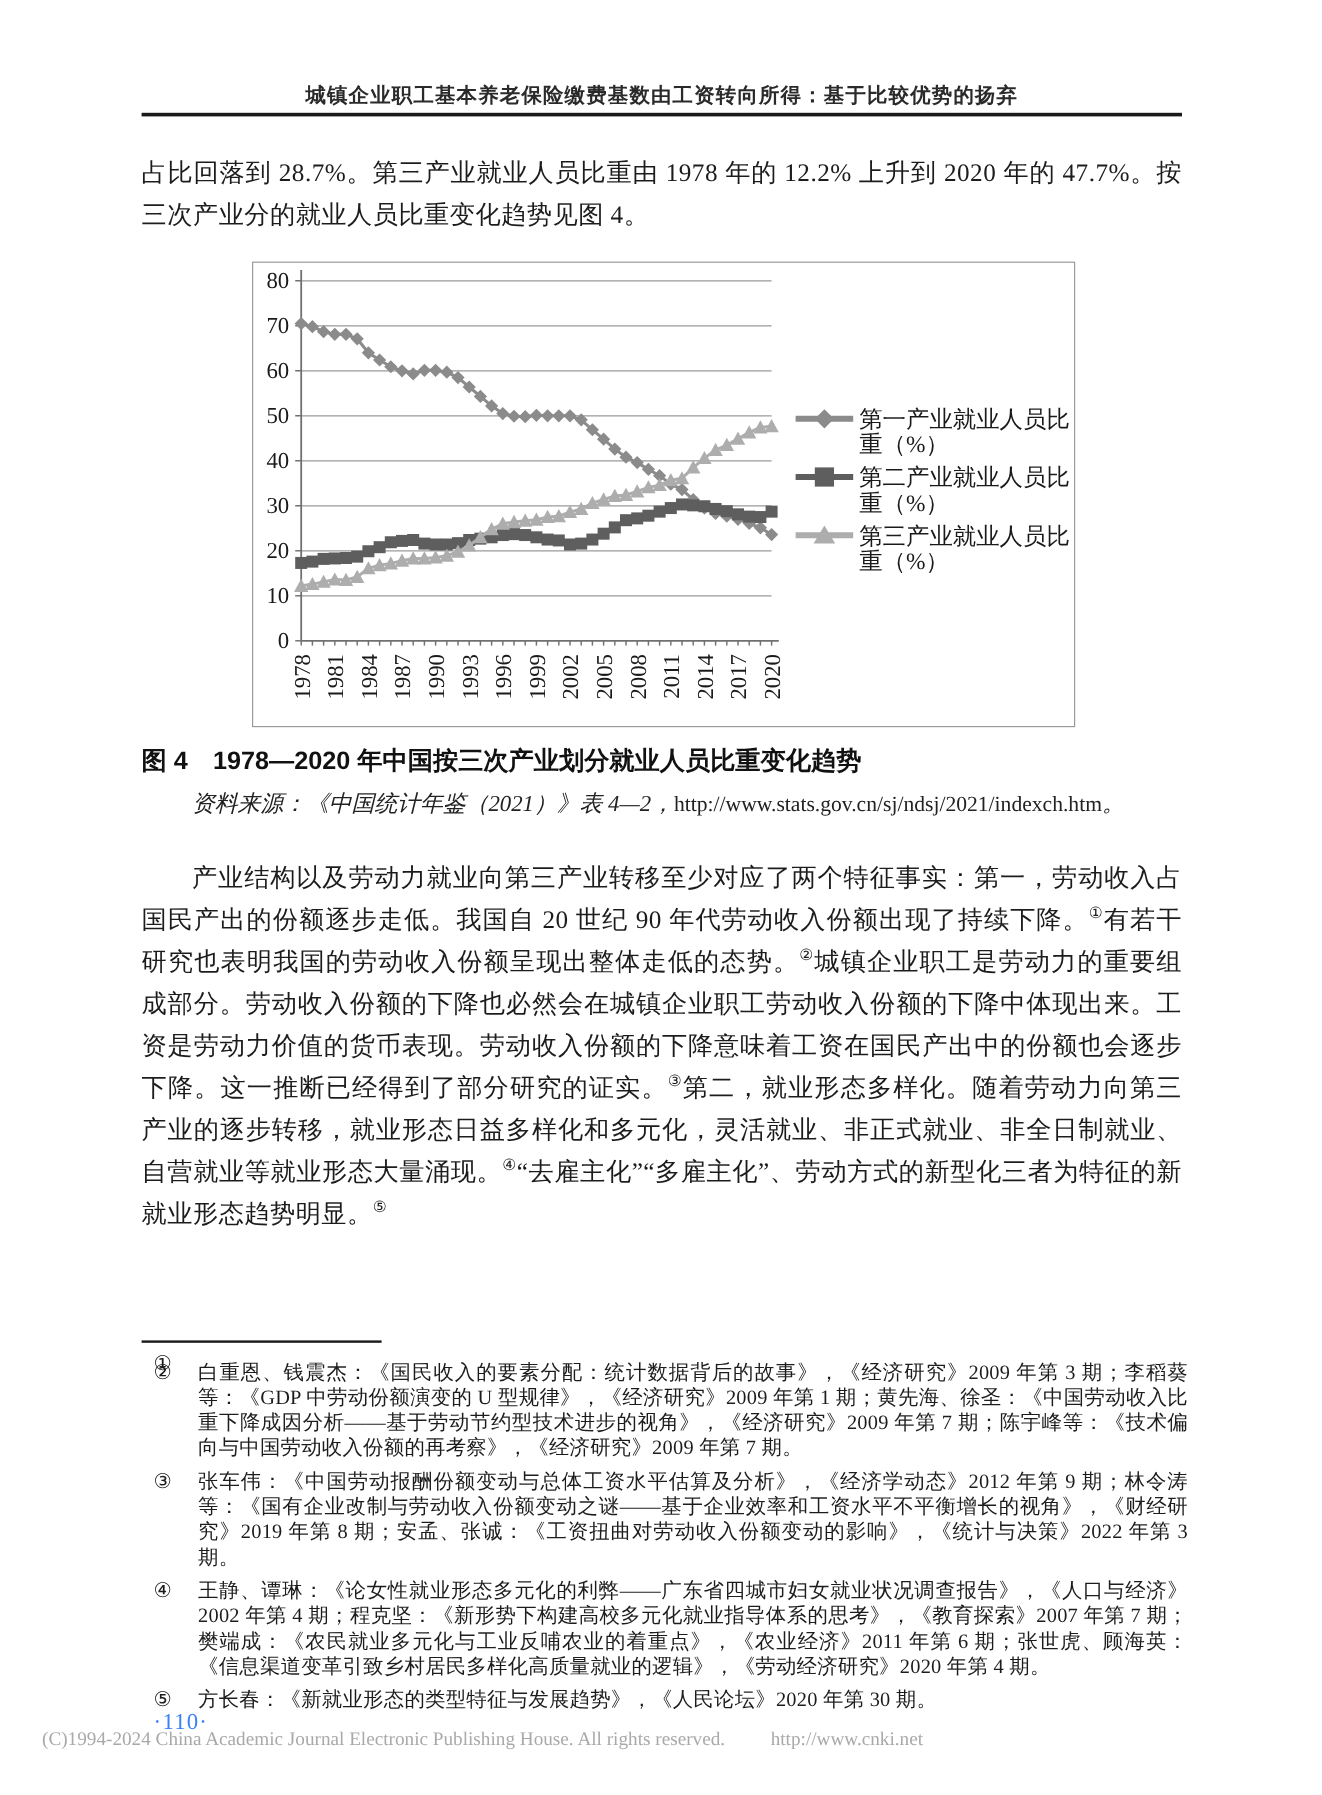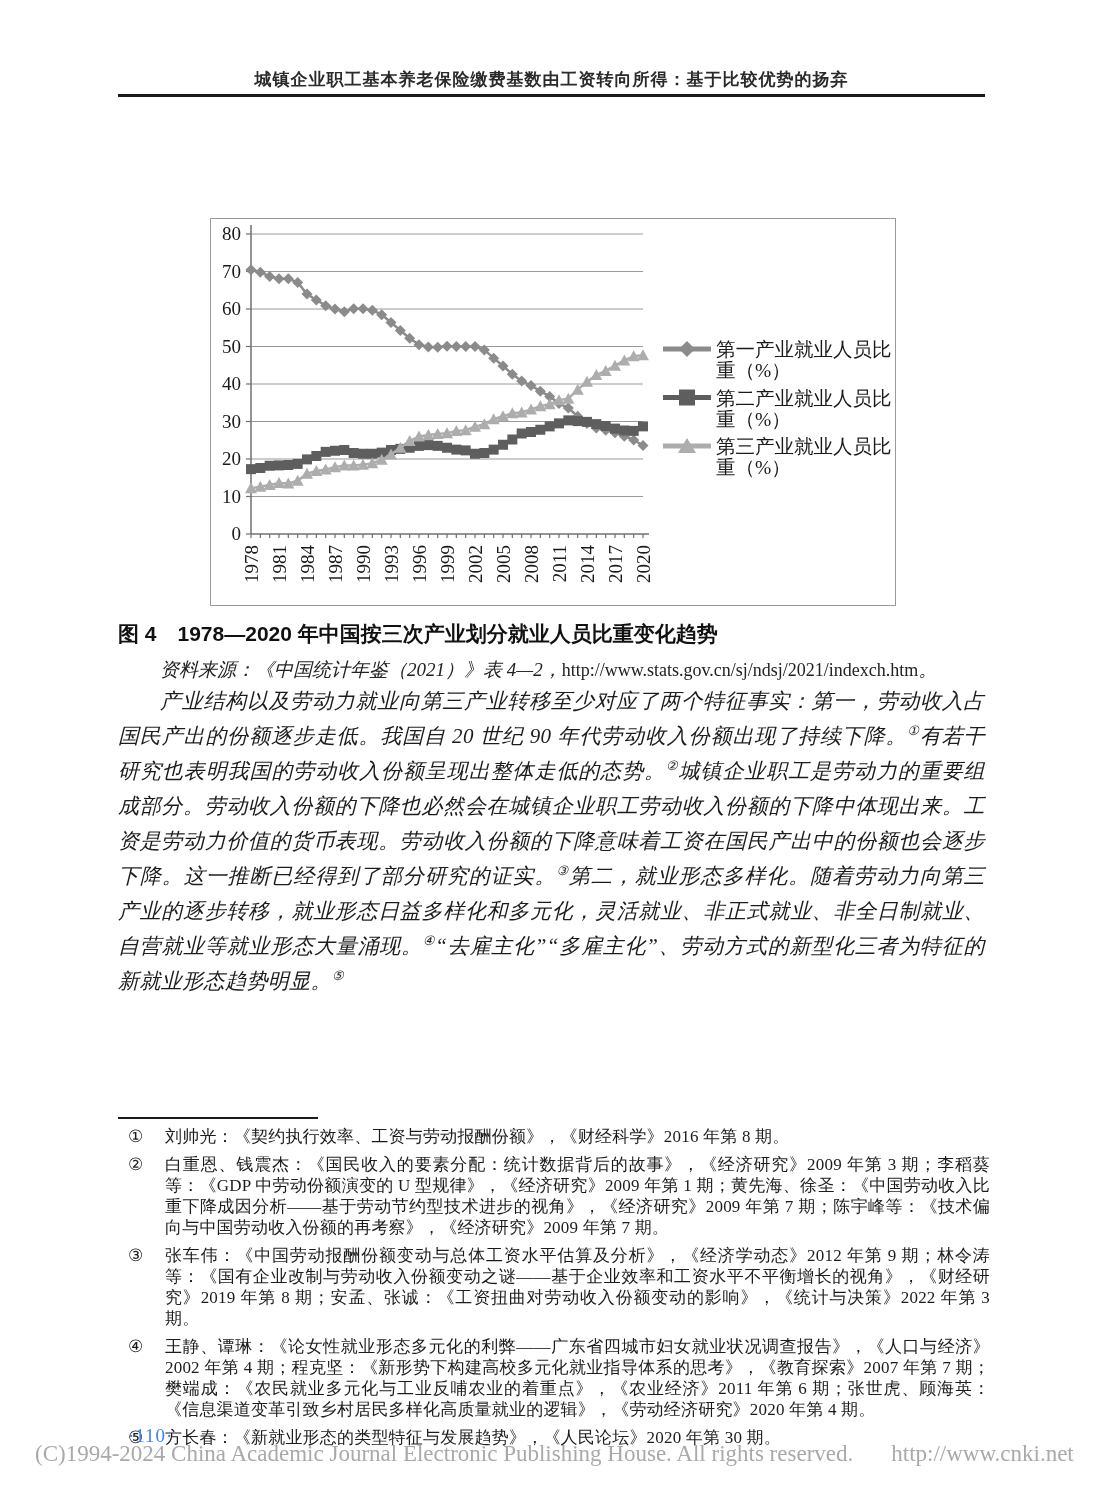--- a/index.html
+++ b/index.html
@@ -17,21 +17,21 @@
     position:absolute; top:94px; left:118px; width:867px; height:3px;
     background:#1a1a1a;
   }
   .body-par{
     position:absolute; left:118px; width:867px; margin:0;
     font-size:21px; line-height:35px; text-align:justify;
     letter-spacing:0.4px;
   }
   .body-par sup{ font-size:13px; line-height:0; vertical-align:super; }
   #par-intro{ top:127px; }
-  #par-1{ top:684px;font-style:italic; }
+  #par-1{ top:714px; }
   #par-1.indent, #par-2.indent{ text-indent:2em; }
   #par-2{ top:978px; }
   .chart-box{
     position:absolute; left:210px; top:218px; width:686px; height:388px;
     border:1px solid #9a9a9a; background:#fff; box-sizing:border-box;
   }
   .chart-box svg{ display:block; width:684px; height:386px; }
   .fig-caption{
     position:absolute; top:620px; left:118px; width:867px; 
     font-size:21px; font-weight:bold; color:#111;
@@ -51,32 +51,33 @@
     font-size:17px; line-height:21px; text-align:justify; letter-spacing:0.2px;
   }
   .footnote{ position:relative; padding-left:47px; margin-bottom:7px; }
   .fn-num{ position:absolute; left:10px; top:0; }
   .page-number{
     position:absolute; top:1425px; left:128px; font-size:19px; color:#3b82f6;
     letter-spacing:1px;
   }
   .copyright-line{
     position:absolute; top:1441px; left:35px; width:1050px;
-    font-size:23px; color:#a9a9a9; white-space:nowrap;
+    font-size:16px; color:#a9a9a9; white-space:nowrap;
   }
   .copyright-line .cr-url{ margin-left:38px; }
 </style>
 </head>
 <body>
 
 <div class="page">
 
   <div class="header-title">城镇企业职工基本养老保险缴费基数由工资转向所得：基于比较优势的扬弃</div>
   <div class="header-rule"></div>
 
+  <p class="body-par" id="par-intro">占比回落到 28.7%。第三产业就业人员比重由 1978 年的 12.2% 上升到 2020 年的 47.7%。按三次产业分的就业人员比重变化趋势见图 4。</p>
 
   <div class="chart-box">
     <svg xmlns="http://www.w3.org/2000/svg" viewBox="0 0 684 386">
         <line x1="40" y1="277.5" x2="432" y2="277.5" stroke="#9a9a9a" stroke-width="1"></line>
         <line x1="40" y1="240" x2="432" y2="240" stroke="#9a9a9a" stroke-width="1"></line>
         <line x1="40" y1="202.5" x2="432" y2="202.5" stroke="#9a9a9a" stroke-width="1"></line>
         <line x1="40" y1="165" x2="432" y2="165" stroke="#9a9a9a" stroke-width="1"></line>
         <line x1="40" y1="127.5" x2="432" y2="127.5" stroke="#9a9a9a" stroke-width="1"></line>
         <line x1="40" y1="90" x2="432" y2="90" stroke="#9a9a9a" stroke-width="1"></line>
         <line x1="40" y1="52.5" x2="432" y2="52.5" stroke="#9a9a9a" stroke-width="1"></line>
@@ -353,21 +354,20 @@
   <div class="fig-source"><span>资料来源：《中国统计年鉴（2021）》表 4—2，</span><span class="src-url">http://www.stats.gov.cn/sj/ndsj/2021/indexch.htm</span><span>。</span></div>
 
   <p class="body-par indent" id="par-1">产业结构以及劳动力就业向第三产业转移至少对应了两个特征事实：第一，劳动收入占国民产出的份额逐步走低。我国自 20 世纪 90 年代劳动收入份额出现了持续下降。<sup>①</sup>有若干研究也表明我国的劳动收入份额呈现出整体走低的态势。<sup>②</sup>城镇企业职工是劳动力的重要组成部分。劳动收入份额的下降也必然会在城镇企业职工劳动收入份额的下降中体现出来。工资是劳动力价值的货币表现。劳动收入份额的下降意味着工资在国民产出中的份额也会逐步下降。这一推断已经得到了部分研究的证实。<sup>③</sup>第二，就业形态多样化。随着劳动力向第三产业的逐步转移，就业形态日益多样化和多元化，灵活就业、非正式就业、非全日制就业、自营就业等就业形态大量涌现。<sup>④</sup>“去雇主化”“多雇主化”、劳动方式的新型化三者为特征的新就业形态趋势明显。<sup>⑤</sup></p>
 
 
   <div class="footnote-rule"></div>
 
   <div class="footnotes">
     <div class="footnote">
       <span class="fn-num">①</span>
-      <span class="fn-text">刘帅光：《契约执行效率、工资与劳动报酬份额》，《财经科学》2016 年第 8 期。</span>
     </div>
     <div class="footnote">
       <span class="fn-num">②</span>
       <span class="fn-text">白重恩、钱震杰：《国民收入的要素分配：统计数据背后的故事》，《经济研究》2009 年第 3 期；李稻葵等：《GDP 中劳动份额演变的 U 型规律》，《经济研究》2009 年第 1 期；黄先海、徐圣：《中国劳动收入比重下降成因分析——基于劳动节约型技术进步的视角》，《经济研究》2009 年第 7 期；陈宇峰等：《技术偏向与中国劳动收入份额的再考察》，《经济研究》2009 年第 7 期。</span>
     </div>
     <div class="footnote">
       <span class="fn-num">③</span>
       <span class="fn-text">张车伟：《中国劳动报酬份额变动与总体工资水平估算及分析》，《经济学动态》2012 年第 9 期；林令涛等：《国有企业改制与劳动收入份额变动之谜——基于企业效率和工资水平不平衡增长的视角》，《财经研究》2019 年第 8 期；安孟、张诚：《工资扭曲对劳动收入份额变动的影响》，《统计与决策》2022 年第 3 期。</span>
     </div>
     <div class="footnote">

